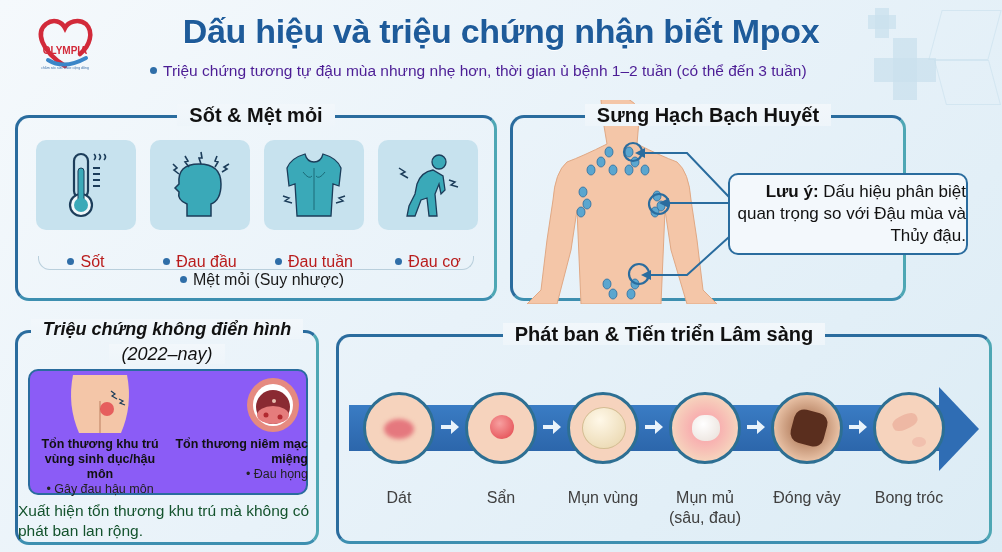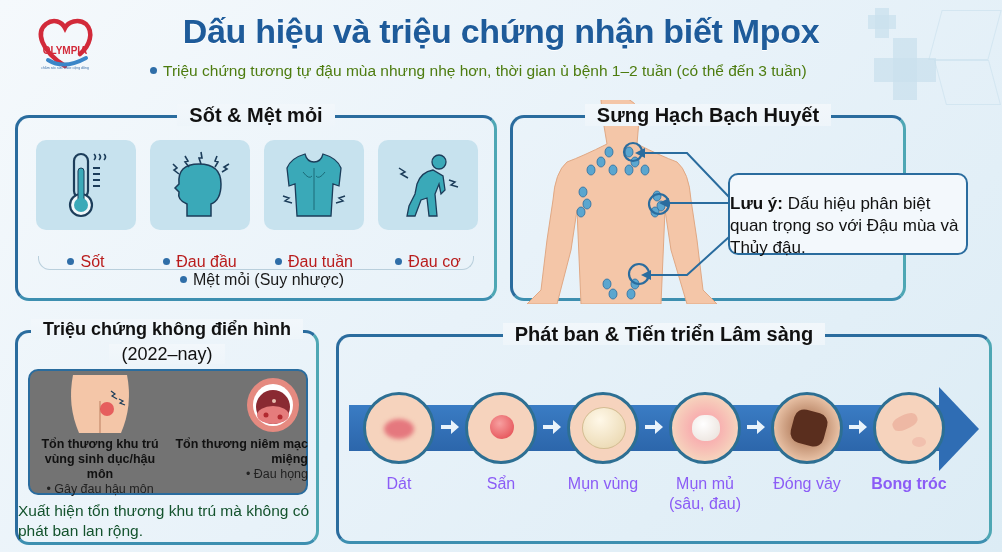--- a/index.html
+++ b/index.html
@@ -15,21 +15,21 @@
 
   
   .logo { position: absolute; left: 30px; top: 14px; width: 70px; height: 62px; }
   .logo-sub { position: absolute; left: 30px; top: 66px; width: 70px; font-size: 3.5px; color: #3a6fa8; text-align: center; }
   .title {
     position: absolute; left: 0; right: 0; top: 12px; text-align: center;
     font-size: 34px; font-weight: bold; color: #1e5b9a; letter-spacing: -0.3px;
     text-shadow: 0 1px 0 #fff;
   }
   .subtitle {
-    position: absolute; left: 150px; top: 62px; font-size: 15.5px; color: #4d7c0f;
+    position: absolute; left: 150px; top: 62px; font-size: 15.5px; color: #4c1d95;
   }
   .dot { display: inline-block; width: 7px; height: 7px; border-radius: 50%; background: #2f6ea8; margin-right: 6px; vertical-align: 2px; }
 
   
   .panel {
     position: absolute; border: 3px solid #2a6c9e; border-radius: 14px;
     border-right-color: #4ea7b4; border-bottom-color: #3d8fb0;
   }
   .panel-title {
     position: absolute; top: -14px; left: 0; right: 0; text-align: center;
@@ -46,41 +46,41 @@
   .sym-box { width: 100px; height: 90px; background: #c7e2ee; border-radius: 10px; display: flex; align-items: center; justify-content: center; }
   .sym-label { margin-top: 23px; font-size: 16px; color: #b91c1c; }
   .brace { position: absolute; left: 20px; top: 138px; width: 436px; height: 14px; border: 1.5px solid #b9cfdc; border-top: none; border-radius: 0 0 12px 12px; }
   .fatigue { position: absolute; left: 12px; right: 0; top: 153px; text-align: center; font-size: 16px; }
 
   
   .p-lymph { left: 510px; top: 115px; width: 396px; height: 186px; }
   .note {
     position: absolute; left: 215px; top: 55px; width: 240px; height: 82px;
     background: #f3f8fc; border: 2.5px solid #2a6c9e; border-radius: 10px;
-    text-align: left; font-size: 17px; line-height: 22px; padding-top: 18px; color: #111;
+    text-align: right; font-size: 17px; line-height: 22px; padding-top: 6px; color: #111;
   }
   .note b { font-weight: bold; }
 
   
   .p-atyp { left: 15px; top: 330px; width: 304px; height: 215px; }
   .p-atyp .panel-title { top: -16px; line-height: 24px; }
-  .p-atyp .panel-title span { font-size: 18px; }
-  .inner-box { position: absolute; left: 10px; top: 36px; width: 280px; height: 126px; border: 2px solid #2a6c9e; border-radius: 10px; background: #737373; }
+  .p-atyp .panel-title span { font-size: 18px; font-style: italic; }
+  .inner-box { position: absolute; left: 10px; top: 36px; width: 280px; height: 126px; border: 2px solid #2a6c9e; border-radius: 10px; background: #8b5cf6; }
   .atyp-item { position: absolute; top: 4px; width: 136px; text-align: center; }
   .atyp-title { font-size: 12.5px; font-weight: bold; line-height: 15px; color: #111; }
   .atyp-sub { font-size: 12.5px; line-height: 15px; color: #222; }
   .atyp-foot { position: absolute; left: 0; right: 0; top: 168px; font-size: 15.5px; line-height: 20px; color: #14532d; }
 
   
   .p-rash { left: 336px; top: 334px; width: 656px; height: 210px; }
   .band { position: absolute; left: 10px; top: 68px; width: 600px; height: 46px; background: linear-gradient(180deg, #3a7cc4, #2c66ab); }
   .band-head { position: absolute; left: 600px; top: 50px; width: 0; height: 0; border-top: 42px solid transparent; border-bottom: 42px solid transparent; border-left: 40px solid #2f6db4; }
   .stage { position: absolute; top: 55px; width: 72px; text-align: center; }
   .stage-circle { width: 72px; height: 72px; border-radius: 50%; border: 3px solid #2d6f93; background: #f6d3bd; position: relative; overflow: hidden; }
-  .stage-label { margin-top: 10px; font-size: 16px; line-height: 20px; color: #8b5cf6; white-space: nowrap; margin-left: -20px; margin-right: -20px; }
+  .stage-label { margin-top: 24px; font-size: 16px; line-height: 20px; color: #404040; white-space: nowrap; margin-left: -20px; margin-right: -20px; }
   .arr { position: absolute; top: 83px; width: 18px; height: 14px; }
 </style>
 </head>
 <body>
 
 <div class="deco-cross" style="left:875px;top:8px;width:14px;height:30px;"></div>
 <div class="deco-cross" style="left:868px;top:15px;width:28px;height:14px;"></div>
 <div class="deco-cross" style="left:893px;top:38px;width:24px;height:62px;"></div>
 <div class="deco-cross" style="left:874px;top:58px;width:62px;height:24px;"></div>
 <div class="hex" style="left:935px;top:10px;width:60px;height:50px;transform:skewX(-15deg);"></div>
@@ -250,21 +250,21 @@
       </div>
     <div class="stage-label" style="white-space:pre-line;">Mụn mủ
 (sâu, đau)</div>
   </div>
   <div class="stage" style="left:432px;">
     <div class="stage-circle" style="background:radial-gradient(circle, #b07a5a 20%, #e7c0a4 70%);">
         <div style="position:absolute;left:18px;top:16px;width:34px;height:34px;border-radius:30%;background:#5a2e1e;transform:rotate(15deg);"></div>
       </div>
     <div class="stage-label">Đóng vảy</div>
   </div>
-  <div class="stage" style="left:534px;font-weight:bold;">
+  <div class="stage" style="left:534px;">
     <div class="stage-circle">
         <div style="position:absolute;left:16px;top:20px;width:26px;height:14px;border-radius:40%;background:#eeb8a4;transform:rotate(-25deg);"></div>
         <div style="position:absolute;left:36px;top:42px;width:14px;height:10px;border-radius:50%;background:#f1c0ae;"></div>
       </div>
     <div class="stage-label">Bong tróc</div>
   </div>
 
   <svg class="arr" style="left:102px;" viewBox="0 0 18 14">
       <path d="M0 5 H10 V0 L18 7 L10 14 V9 H0 Z" fill="#e9f3fb"></path>
     </svg>

